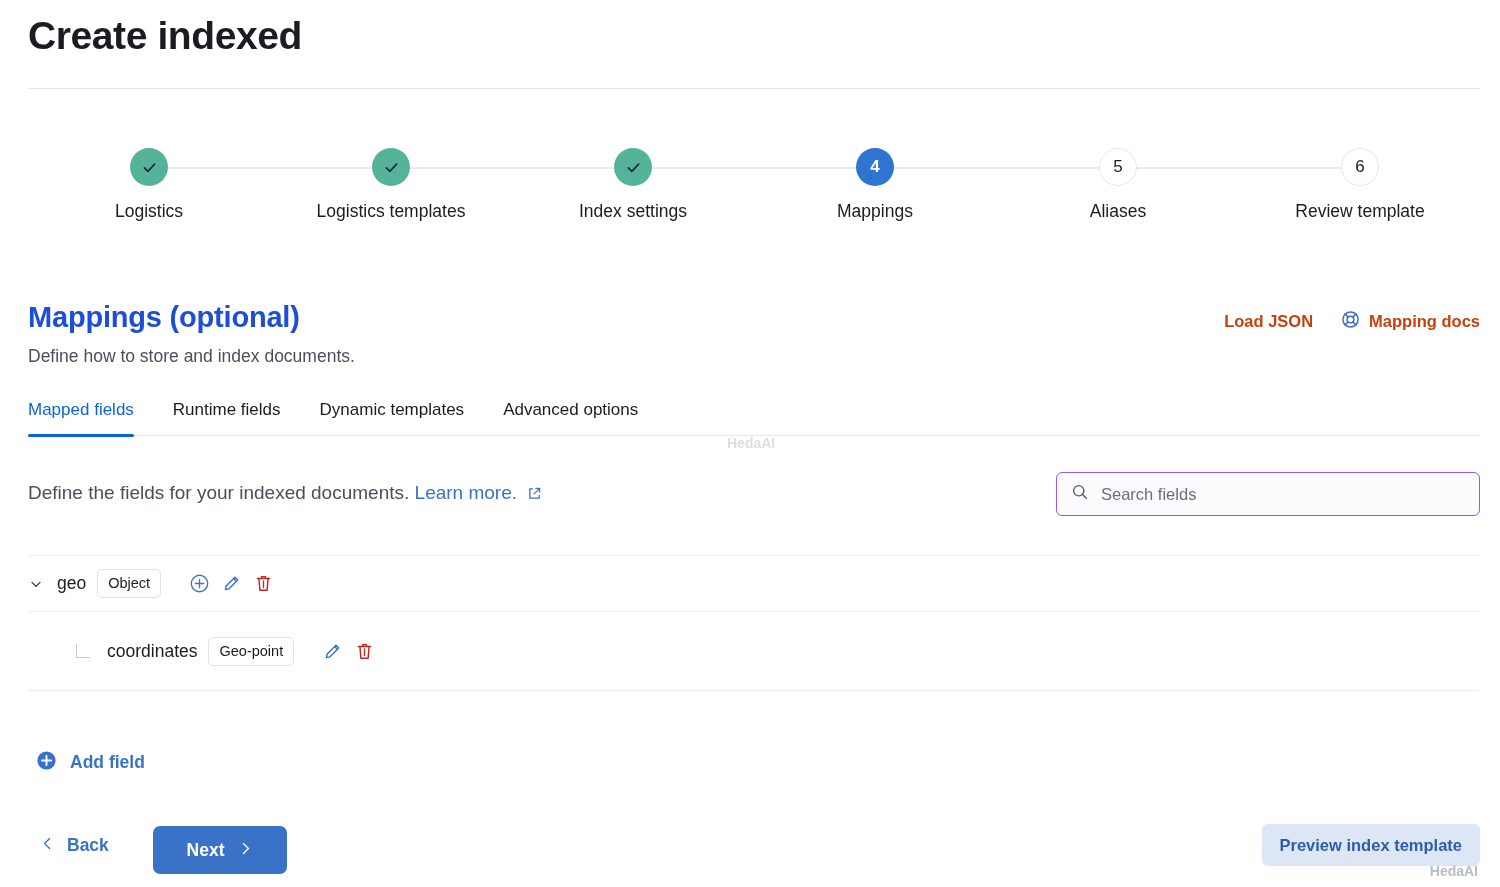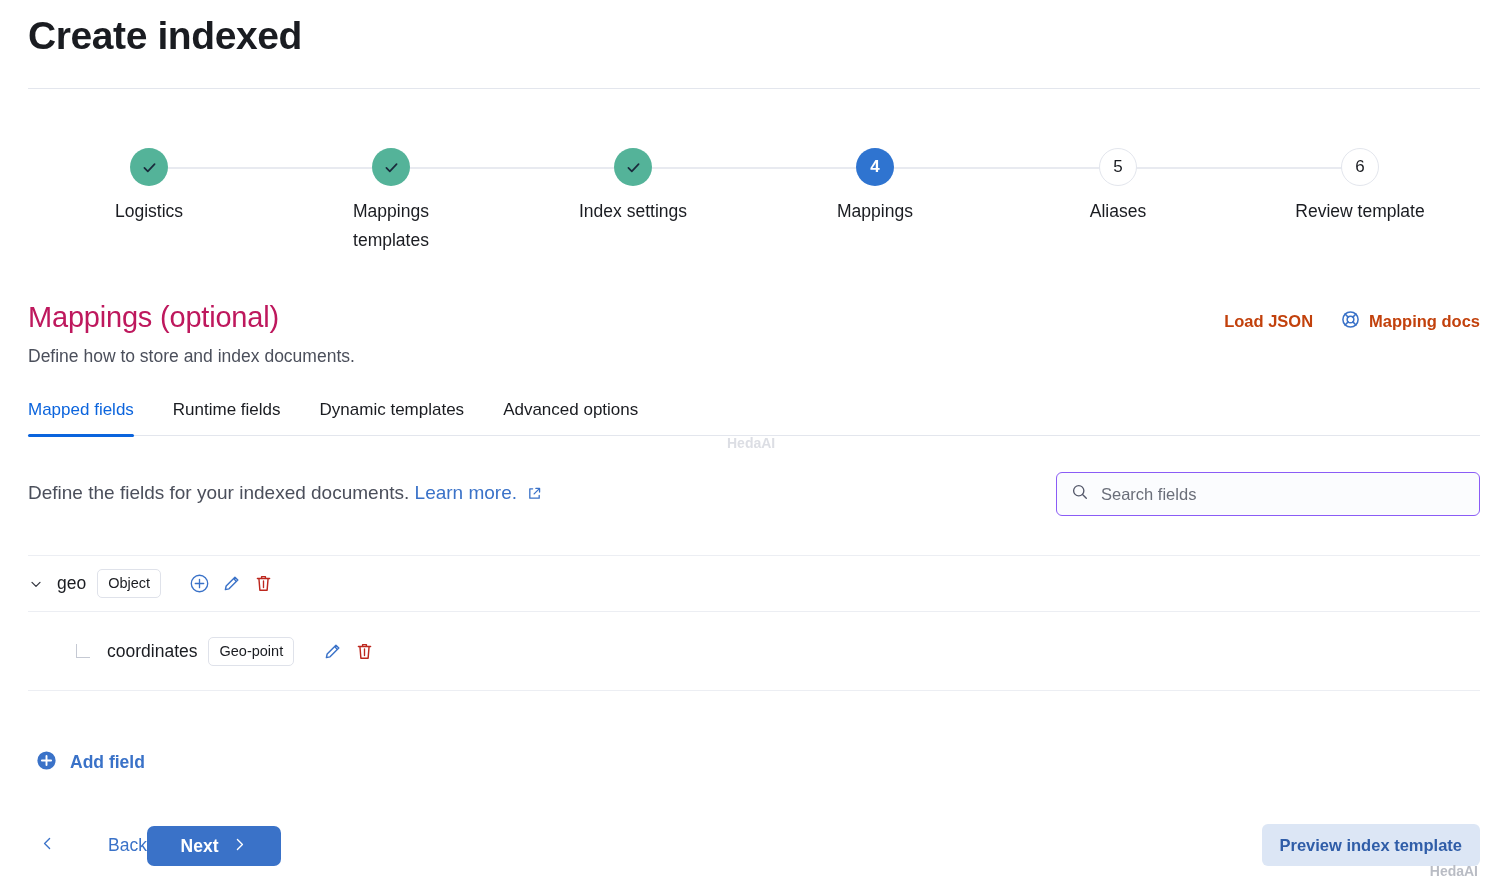--- a/index.html
+++ b/index.html
@@ -51,21 +51,21 @@
   }
 
   
   .section {
     position: absolute; left: 28px; top: 298px; width: 1452px;
   }
   .section-head {
     display: flex; align-items: flex-start; justify-content: space-between;
   }
   .sec-title {
-    font-size: 29px; font-weight: normal; color: #be185d;
+    font-size: 29px; font-weight: bold; color: #1d4ed8;
     letter-spacing: -0.2px; line-height: 38px;
   }
   .sec-sub {
     margin-top: 8px; font-size: 17.5px; color: #4b4f5b; line-height: 24px;
   }
   .head-links { display: flex; align-items: center; gap: 28px; padding-top: 12px; }
   .head-link {
     display: flex; align-items: center; gap: 9px;
     color: #c2410c; font-size: 16.5px; font-weight: bold; cursor: pointer;
     white-space: nowrap;
@@ -126,24 +126,24 @@
     display: flex; align-items: center; gap: 13px; cursor: pointer; margin-top: 12px;
   }
   .add-label { color: #3a72c8; font-size: 17.5px; font-weight: bold; }
 
   
   .footer { position: absolute; left: 28px; top: 824px; width: 1452px; height: 56px; }
   .back-btn {
     position: absolute; left: 12px; top: 11px;
     display: flex; align-items: center; gap: 12px; cursor: pointer;
   }
-  .back-label { color: #3a72c8; font-size: 17.5px; font-weight: normal; margin-left: 41px; }
+  .back-label { color: #3a72c8; font-size: 17.5px; font-weight: bold; }
   .next-btn {
-    position: absolute; left: 119px; top: 2px;
-    width: 134px; height: 40px; border-radius: 7px; background: #3a72c8;
+    position: absolute; left: 125px; top: 2px;
+    width: 134px; height: 48px; border-radius: 7px; background: #3a72c8;
     color: #fff; font-size: 17.5px; font-weight: bold;
     display: flex; align-items: center; justify-content: center; gap: 14px;
     cursor: pointer; border: none;
   }
   .preview-btn {
     position: absolute; right: 0px; top: 0px;
     height: 42px; border-radius: 6px; background: #dce6f5;
     color: #2f5da8; font-size: 16.5px; font-weight: bold;
     display: flex; align-items: center; justify-content: center;
     padding: 0 18px; cursor: pointer; border: none;
@@ -176,21 +176,21 @@
       </div>
       <div class="step-label">Logistics</div>
     </div>
 
     <div class="step" style="left:363px;">
       <div class="step-circle done">
         <svg width="17" height="17" viewBox="0 0 20 20">
           <path d="M4 10.5 L8 14.5 L16 6" fill="none" stroke="#1a2b3c" stroke-width="2" stroke-linecap="round" stroke-linejoin="round"></path>
         </svg>
       </div>
-      <div class="step-label">Mappings templates</div>
+      <div class="step-label">Logistics templates</div>
     </div>
 
     <div class="step" style="left:605px;">
       <div class="step-circle done">
         <svg width="17" height="17" viewBox="0 0 20 20">
           <path d="M4 10.5 L8 14.5 L16 6" fill="none" stroke="#1a2b3c" stroke-width="2" stroke-linecap="round" stroke-linejoin="round"></path>
         </svg>
       </div>
       <div class="step-label">Index settings</div>
     </div>

